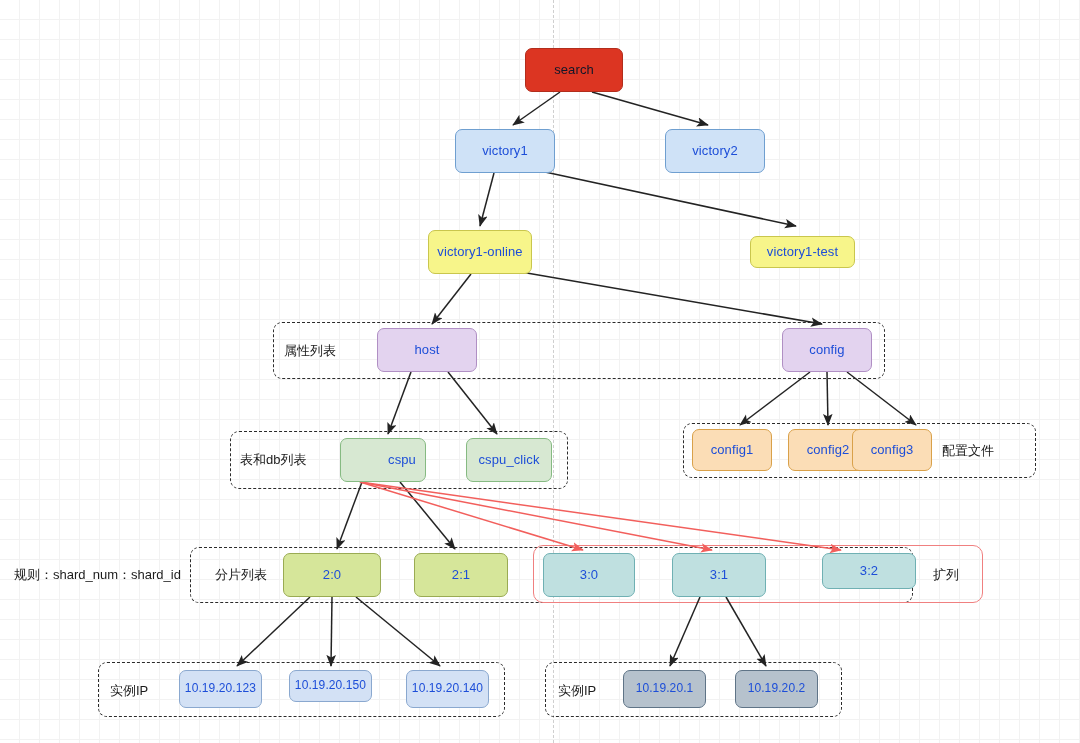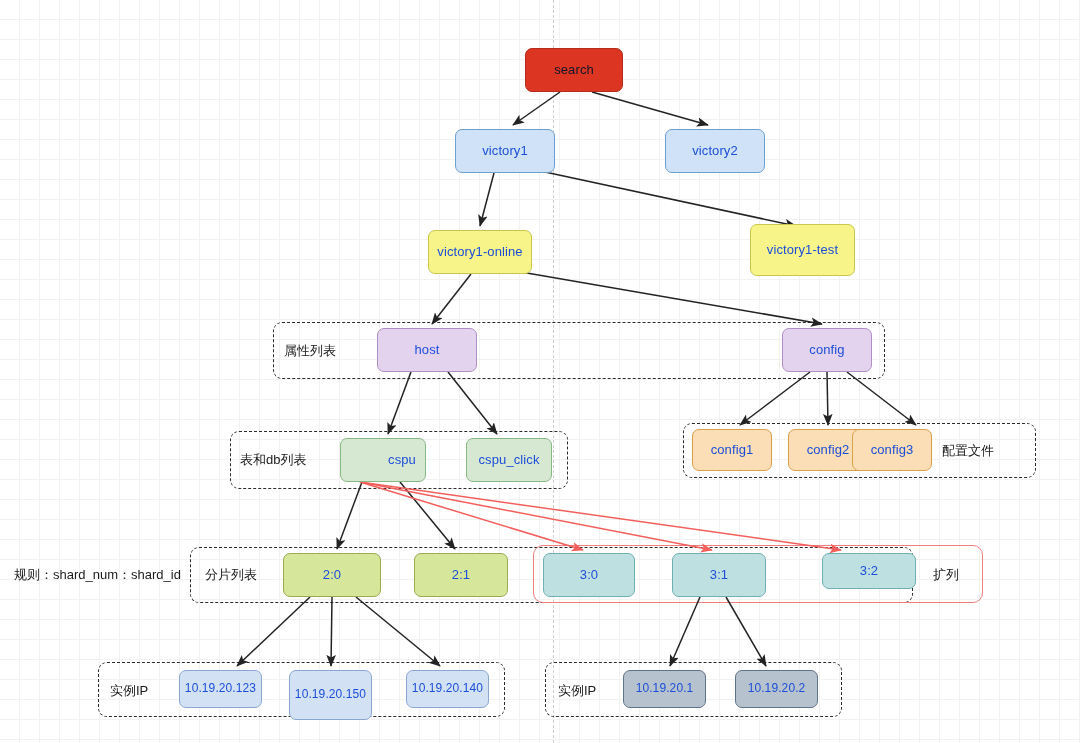--- a/index.html
+++ b/index.html
@@ -121,35 +121,35 @@
     <g stroke="#f25f5c" stroke-width="1.5" fill="none" marker-end="url(#ah-r)">
       <path d="M360,482 L583,550"></path>
       <path d="M360,482 L712,550"></path>
       <path d="M360,482 L841,550"></path>
     </g>
   </svg>
 
   <div class="lbl" style="left:284px;top:342px;">属性列表</div>
   <div class="lbl" style="left:240px;top:451px;">表和db列表</div>
   <div class="lbl" style="left:942px;top:442px;">配置文件</div>
-  <div class="lbl" style="left:205px;top:566px;">分片列表</div>
+  <div class="lbl" style="left:215px;top:566px;">分片列表</div>
   <div class="lbl" style="left:933px;top:566px;">扩列</div>
   <div class="lbl" style="left:110px;top:682px;">实例IP</div>
   <div class="lbl" style="left:558px;top:682px;">实例IP</div>
   <div class="lbl" style="left:14px;top:566px;">规则：shard_num：shard_id</div>
 
   <div class="node" style="left:525px;top:48px;width:98px;height:44px;background:#dc3522;border:1.4px solid #b22d1c;color:#0f172a;">search</div>
 
   <div class="node" style="left:455px;top:129px;width:100px;height:44px;background:#cfe2f7;border:1.4px solid #6f9fd0;">victory1</div>
 
   <div class="node" style="left:665px;top:129px;width:100px;height:44px;background:#cfe2f7;border:1.4px solid #6f9fd0;">victory2</div>
 
   <div class="node" style="left:428px;top:230px;width:104px;height:44px;background:#f7f58a;border:1.4px solid #c9c64d;">victory1-online</div>
 
-  <div class="node" style="left:750px;top:224px;width:105px;height:52px;background:#f7f58a;border:1.4px solid #c9c64d;">victory1-test</div>
+  <div class="node" style="left:750px;top:236px;width:105px;height:32px;background:#f7f58a;border:1.4px solid #c9c64d;">victory1-test</div>
 
   <div class="node" style="left:377px;top:328px;width:100px;height:44px;background:#e3d3ef;border:1.4px solid #b08fc4;">host</div>
 
   <div class="node" style="left:782px;top:328px;width:90px;height:44px;background:#e3d3ef;border:1.4px solid #b08fc4;">config</div>
 
   <div class="node" style="left:340px;top:438px;width:86px;height:44px;background:#d7e8d2;border:1.4px solid #86ba82;padding-left:38px;">cspu</div>
 
   <div class="node" style="left:466px;top:438px;width:86px;height:44px;background:#d7e8d2;border:1.4px solid #86ba82;">cspu_click</div>
 
   <div class="node" style="left:692px;top:429px;width:80px;height:42px;background:#fbddb6;border:1.4px solid #d9a14a;">config1</div>
@@ -163,21 +163,21 @@
   <div class="node" style="left:414px;top:553px;width:94px;height:44px;background:#d6e69a;border:1.4px solid #9aab53;">2:1</div>
 
   <div class="node" style="left:543px;top:553px;width:92px;height:44px;background:#bfe0e0;border:1.4px solid #6fb0b3;">3:0</div>
 
   <div class="node" style="left:672px;top:553px;width:94px;height:44px;background:#bfe0e0;border:1.4px solid #6fb0b3;">3:1</div>
 
   <div class="node" style="left:822px;top:553px;width:94px;height:36px;background:#bfe0e0;border:1.4px solid #6fb0b3;">3:2</div>
 
   <div class="node" style="left:179px;top:670px;width:83px;height:38px;background:#d3e1f5;border:1.4px solid #8aa8cf;font-size:12px;">10.19.20.123</div>
 
-  <div class="node" style="left:289px;top:670px;width:83px;height:50px;background:#d3e1f5;border:1.4px solid #8aa8cf;font-size:12px;">10.19.20.150</div>
+  <div class="node" style="left:289px;top:670px;width:83px;height:32px;background:#d3e1f5;border:1.4px solid #8aa8cf;font-size:12px;">10.19.20.150</div>
 
   <div class="node" style="left:406px;top:670px;width:83px;height:38px;background:#d3e1f5;border:1.4px solid #8aa8cf;font-size:12px;">10.19.20.140</div>
 
   <div class="node" style="left:623px;top:670px;width:83px;height:38px;background:#b6c2cd;border:1.4px solid #5f7487;font-size:12px;">10.19.20.1</div>
 
   <div class="node" style="left:735px;top:670px;width:83px;height:38px;background:#b6c2cd;border:1.4px solid #5f7487;font-size:12px;">10.19.20.2</div>
 
 </div>
 
 </body></html>

